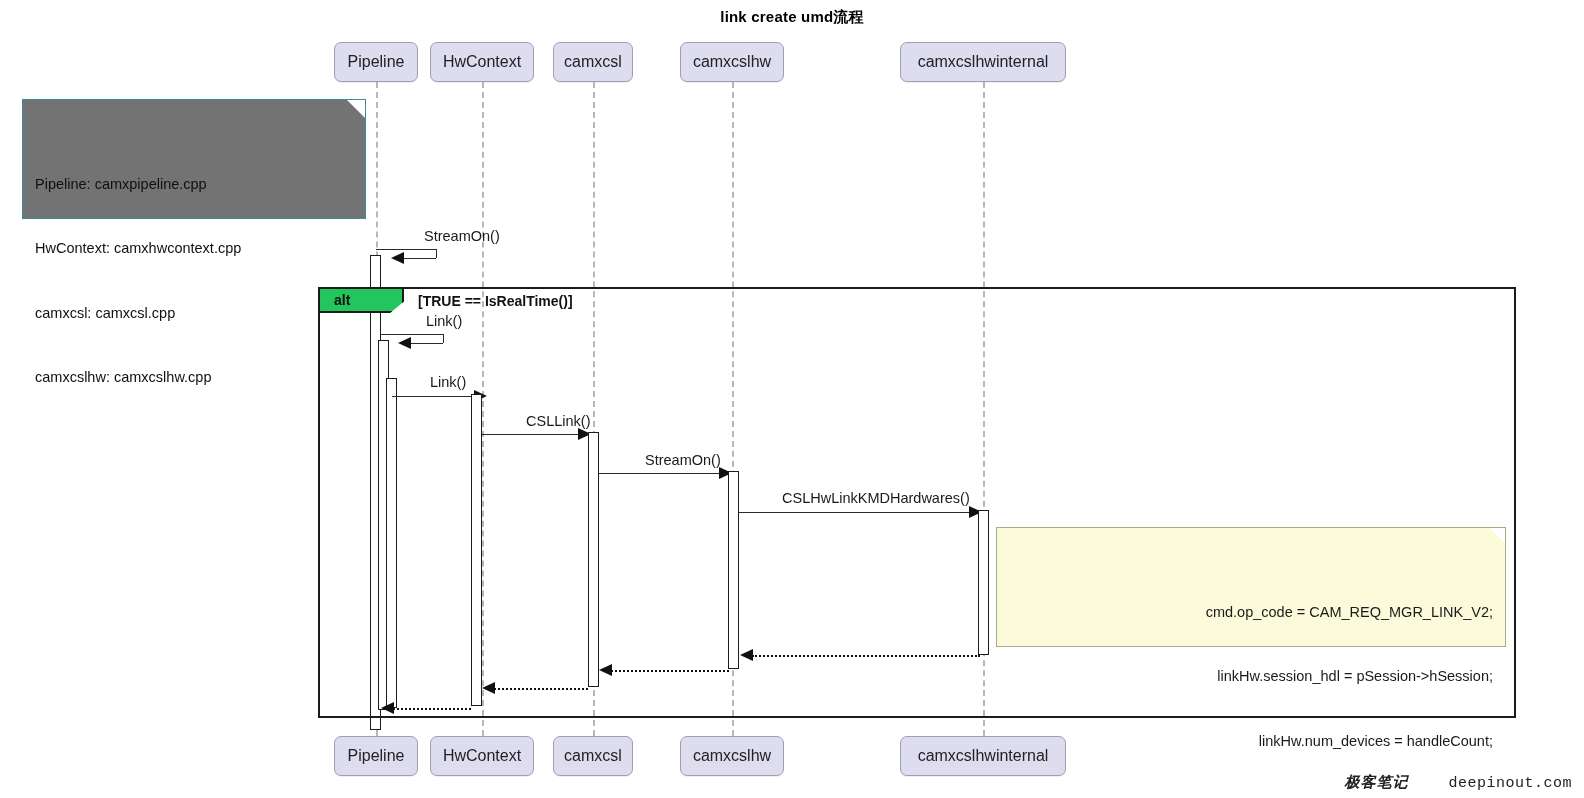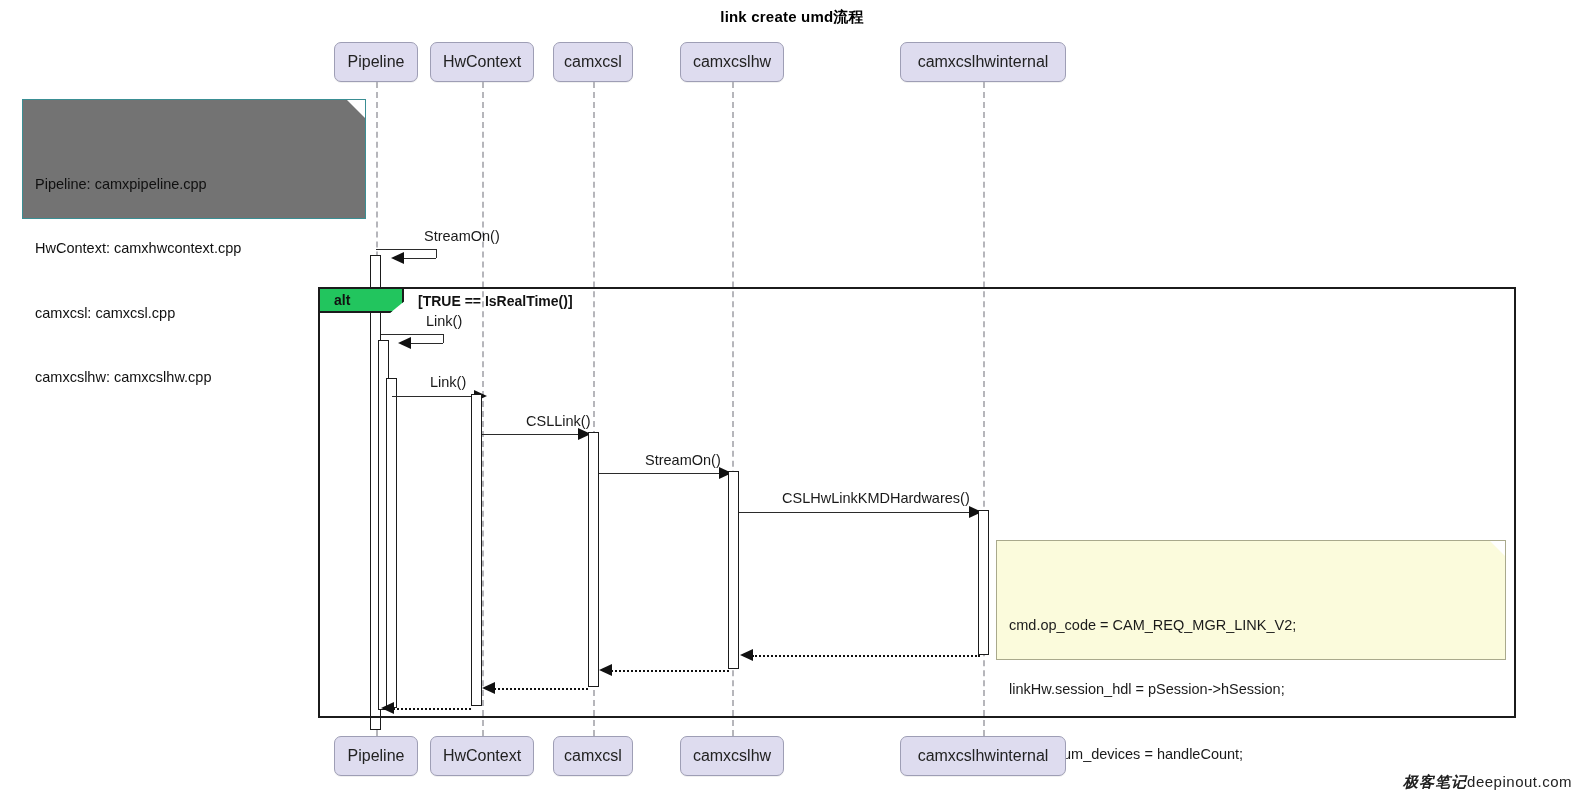--- a/index.html
+++ b/index.html
@@ -169,22 +169,23 @@
     color: #222222;
     white-space: nowrap;
   }
   .watermark .cn {
     font-family: "DejaVu Sans", sans-serif;
     font-weight: bold;
     font-style: italic;
     letter-spacing: 1px;
   }
   .watermark .dom {
-    font-family: Liberation Sans, sans-serif;
+    font-family: Liberation Mono, monospace;
     letter-spacing: 0.5px;
+    margin-left: 40px;
   }
 </style>
 </head>
 <body>
 
 <div id="canvas">
 
   <div class="diagram-title">link create umd流程</div>
 
   <div class="participant" style="left:334px; top:42px; width:84px;">
@@ -254,21 +255,21 @@
   <div class="msg-label" style="left:613px; top:452px;">StreamOn()</div>
   <div class="msg-line" style="left:599px; top:473px; width:128px;"></div>
   <div class="arrow-right" style="left:719px; top:467px;"></div>
   <div class="activation" style="left:728px; top:471px; height:198px;"></div>
 
   <div class="msg-label" style="left:750px; top:490px;">CSLHwLinkKMDHardwares()</div>
   <div class="msg-line" style="left:739px; top:512px; width:240px;"></div>
   <div class="arrow-right" style="left:969px; top:506px;"></div>
   <div class="activation" style="left:978px; top:510px; height:145px;"></div>
 
-  <div class="note yellow" style="left:996px; top:540px; width:510px; height:120px;">
+  <div class="note yellow" style="left:996px; top:527px; width:510px; height:120px;text-align:right;">
     <span class="note-fold"></span>
     <span class="note-line">cmd.op_code = CAM_REQ_MGR_LINK_V2;</span>
     <span class="note-line">linkHw.session_hdl = pSession-&gt;hSession;</span>
     <span class="note-line">linkHw.num_devices = handleCount;</span>
     <span class="note-line">Memcpy(&amp;linkHw.dev_hdls, phDevices,...)</span>
     
   </div>
 
   <div class="msg-line ret" style="left:752px; top:655px; width:228px;"></div>
   <div class="arrow-left" style="left:740px; top:649px;"></div>

